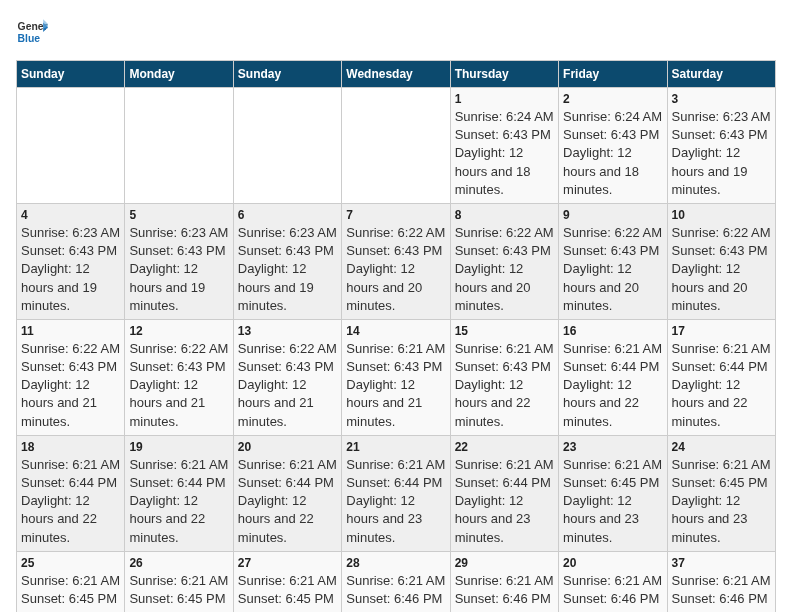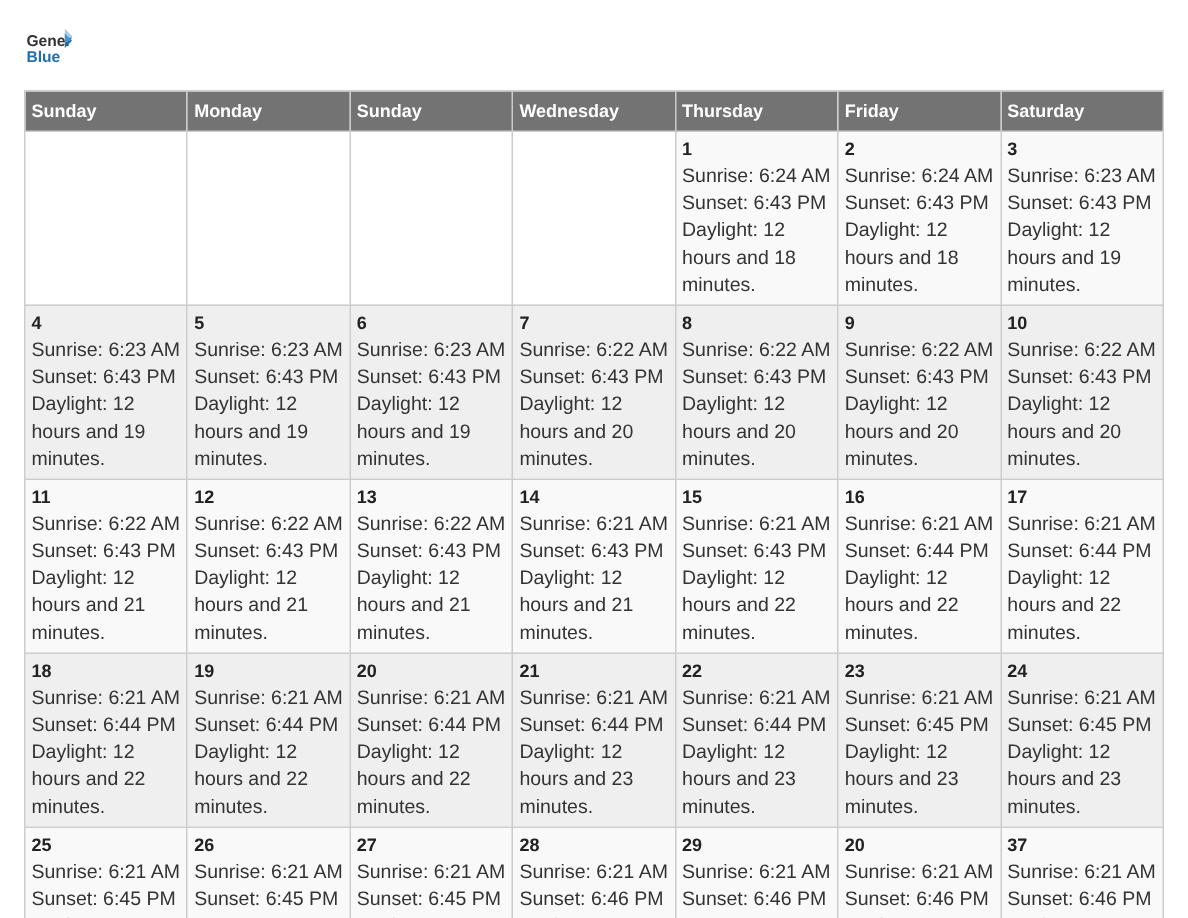--- a/index.html
+++ b/index.html
@@ -37,21 +37,21 @@
       font-size: 16px;
       font-weight: normal;
       color: #555;
     }
     table {
       width: 100%;
       border-collapse: collapse;
       font-size: 11px;
     }
     thead tr th {
-      background-color: #737373;
+      background-color: #0c4a6e;
       color: #fff;
       padding: 6px 4px;
       text-align: left;
       font-weight: bold;
       font-size: 12px;
       border: 1px solid #ccc;
       margin-top: 40px;
     }
     tbody tr td {
       border: 1px solid #ccc;

